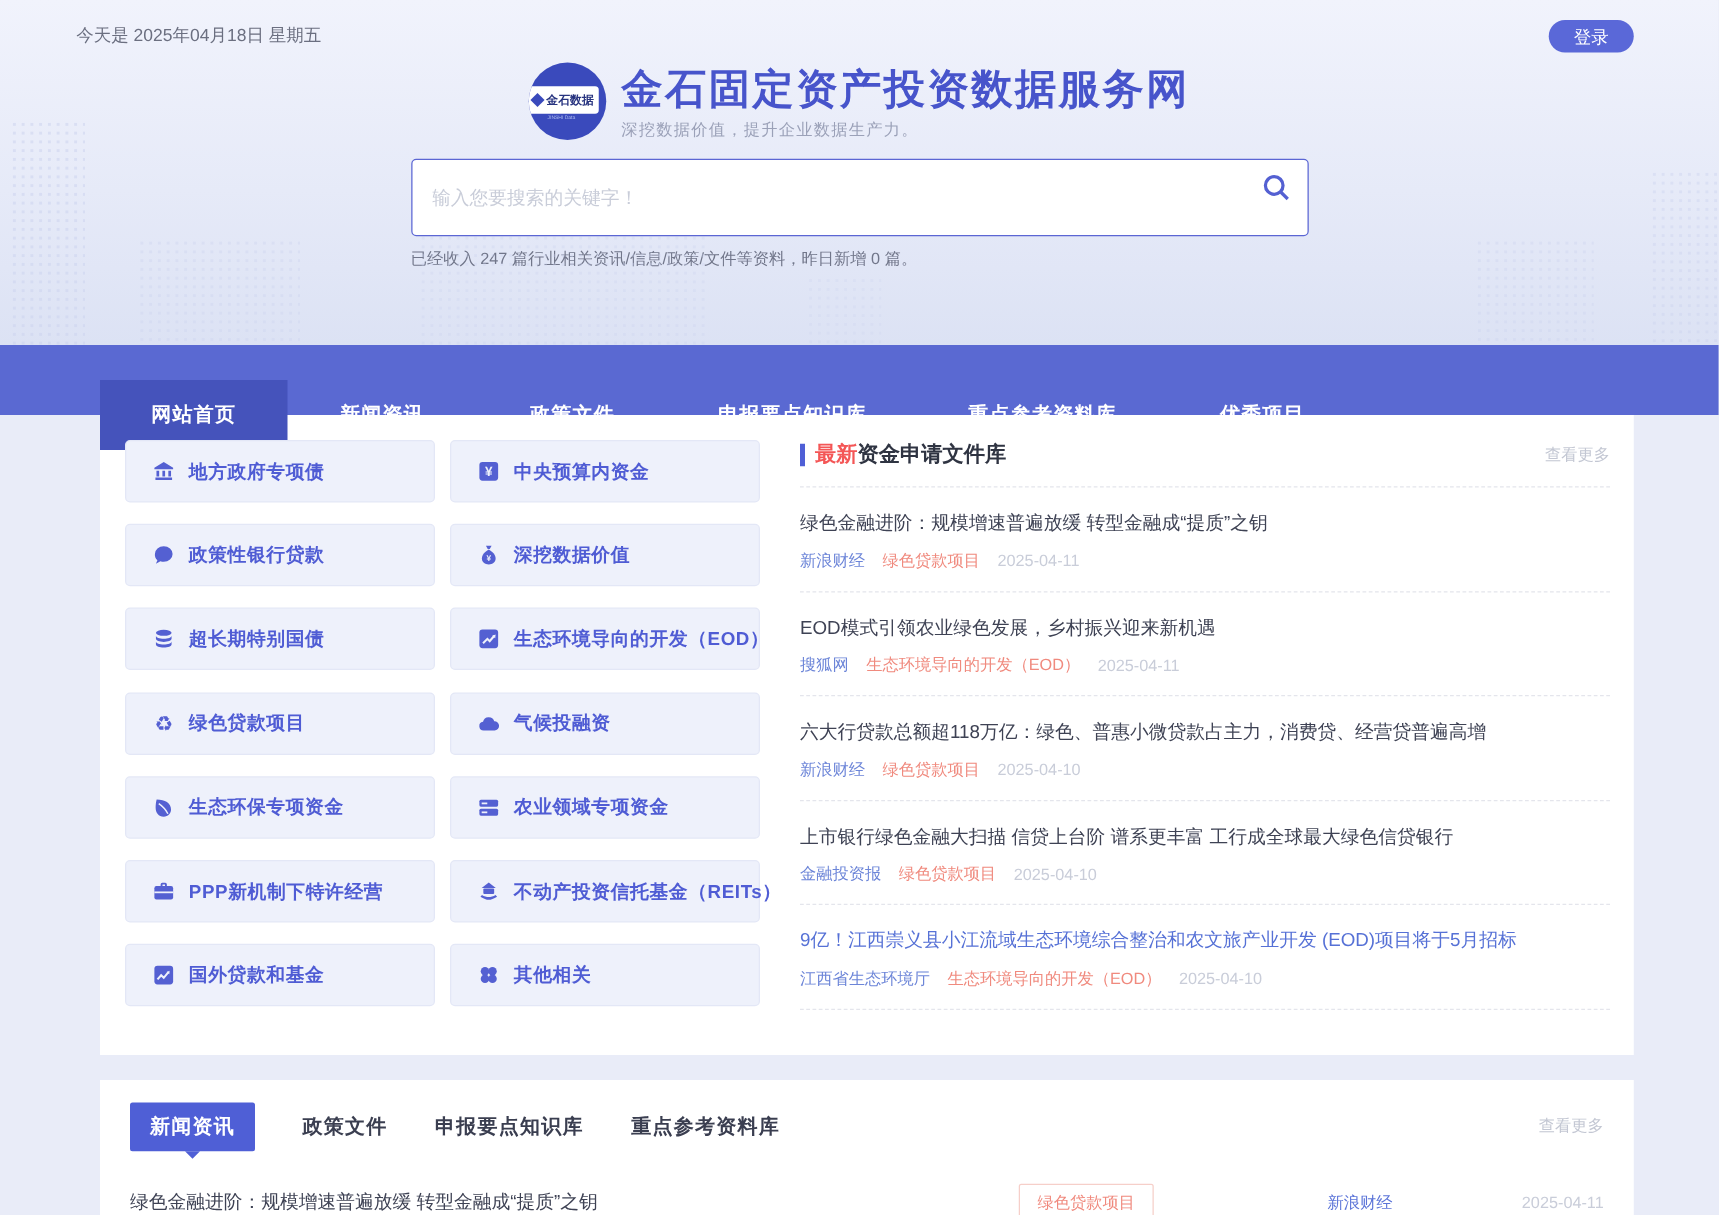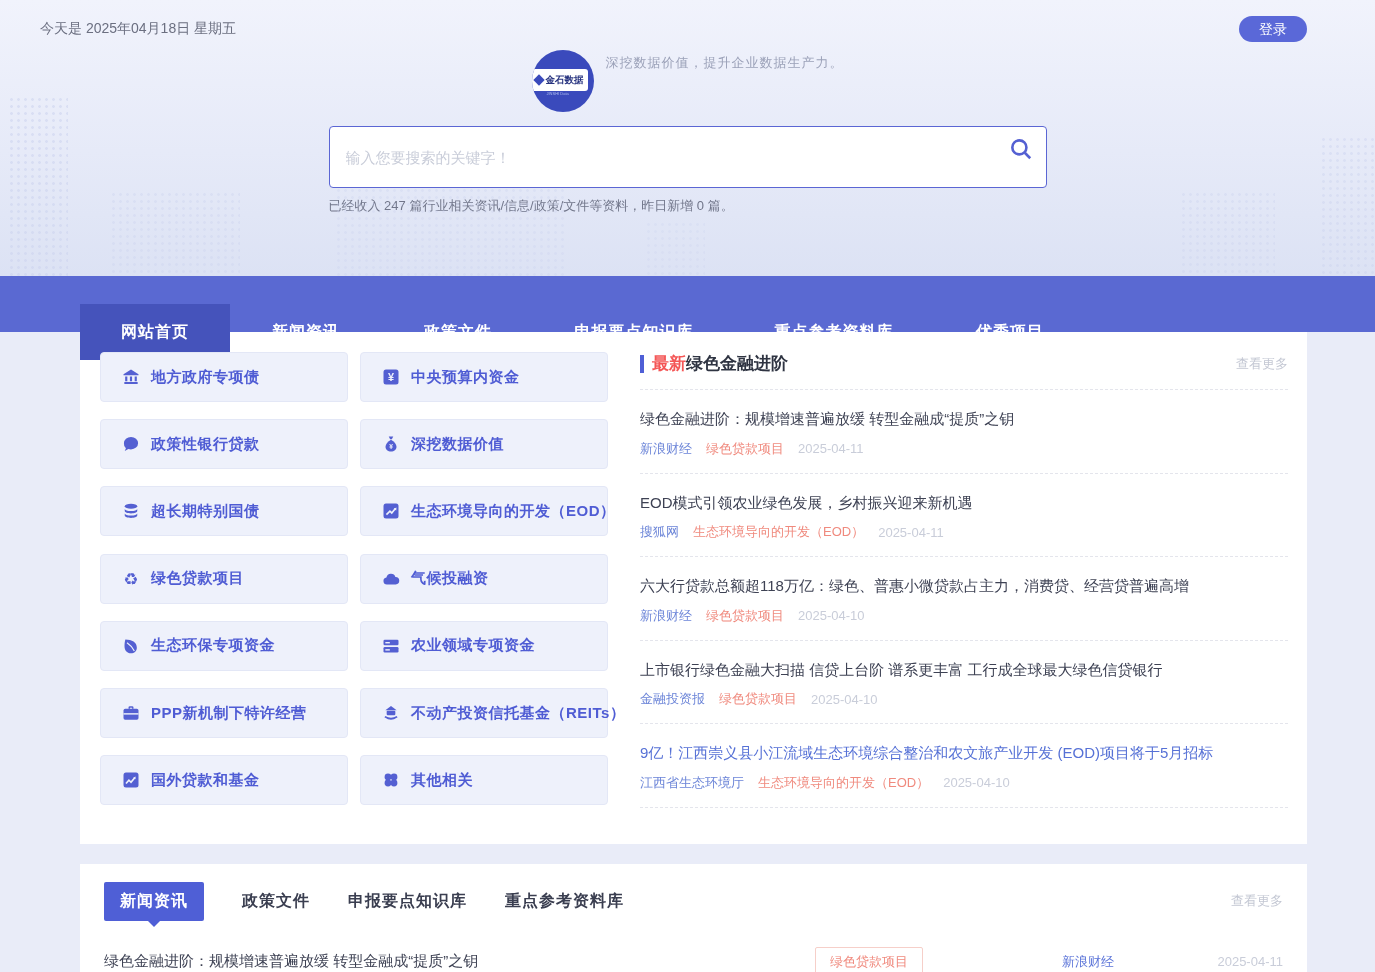--- a/index.html
+++ b/index.html
@@ -20,21 +20,21 @@
     background-size:7px 7px;
   }
   .b1 { left:8px;  bottom:0; width:60px;  height:180px; }
   .b2 { left:110px; bottom:0; width:130px; height:85px; opacity:.4;}
   .b3 { left:335px; bottom:0; width:230px; height:110px; opacity:.35;}
   .b4 { left:645px; bottom:0; width:60px; height:55px; opacity:.3;}
   .b5 { right:100px; bottom:0; width:95px; height:85px; opacity:.4;}
   .b6 { right:0; bottom:0; width:55px; height:140px; opacity:.45;}
   .topbar {
     position:relative; display:flex; justify-content:space-between; align-items:center;
-    padding:12px 68px 0 40px; height:46px;
+    padding:12px 68px 0 61px; height:46px;
   }
   .date-text { font-size:14px; color:#6b6f80; }
   .login-btn {
     background:#5a68d8; color:#fff; font-size:14px; border:none; cursor:pointer;
     border-radius:14px; padding:6px 20px; line-height:1;
   }
   .brand { display:flex; justify-content:center; align-items:flex-start; margin-top:4px; }
   .logo {
     position:relative; width:62px; height:62px; border-radius:50%;
     background:#3a4abc; margin-right:12px; flex:0 0 auto; overflow:hidden;
@@ -144,20 +144,21 @@
 
   <div class="brand">
     <div class="logo">
       <div class="logo-band">
         <span class="logo-diamond"></span>
         <span class="logo-zh">金石数据</span>
       </div>
       <span class="logo-en">JINSHI Data</span>
     </div>
     <div class="brand-text">
+      <span class="site-title">金石固定资产投资数据服务网</span>
       <span class="site-subtitle">深挖数据价值，提升企业数据生产力。</span>
     </div>
   </div>
 
   <div class="search-wrap">
     <input class="search-input" type="text" placeholder="输入您要搜索的关键字！" style="">
     <button class="search-btn">
       <span>
         <svg viewBox="0 0 24 24" width="26" height="26" fill="none" stroke="#5460d2" stroke-width="2.4">
           <circle cx="10.5" cy="10.5" r="6.5"></circle>
@@ -313,21 +314,21 @@
           </svg>
         </span>
         <span class="cat-label">其他相关</span>
       </div>
     </div>
 
   <div class="news-panel">
     <div class="panel-head">
       <span class="head-bar"></span>
       <span class="head-hl">最新</span>
-      <span class="head-rest">绿色金融进阶</span>
+      <span class="head-rest">资金申请文件库</span>
       <span class="more-link">查看更多</span>
     </div>
     <div class="head-sep"></div>
     <div id="news-list">
         <div class="news-item">
           <div class="news-title">绿色金融进阶：规模增速普遍放缓 转型金融成“提质”之钥</div>
           <div class="news-meta">
             <span class="news-source">新浪财经</span>
             <span class="news-tag">绿色贷款项目</span>
             <span class="news-date">2025-04-11</span>

